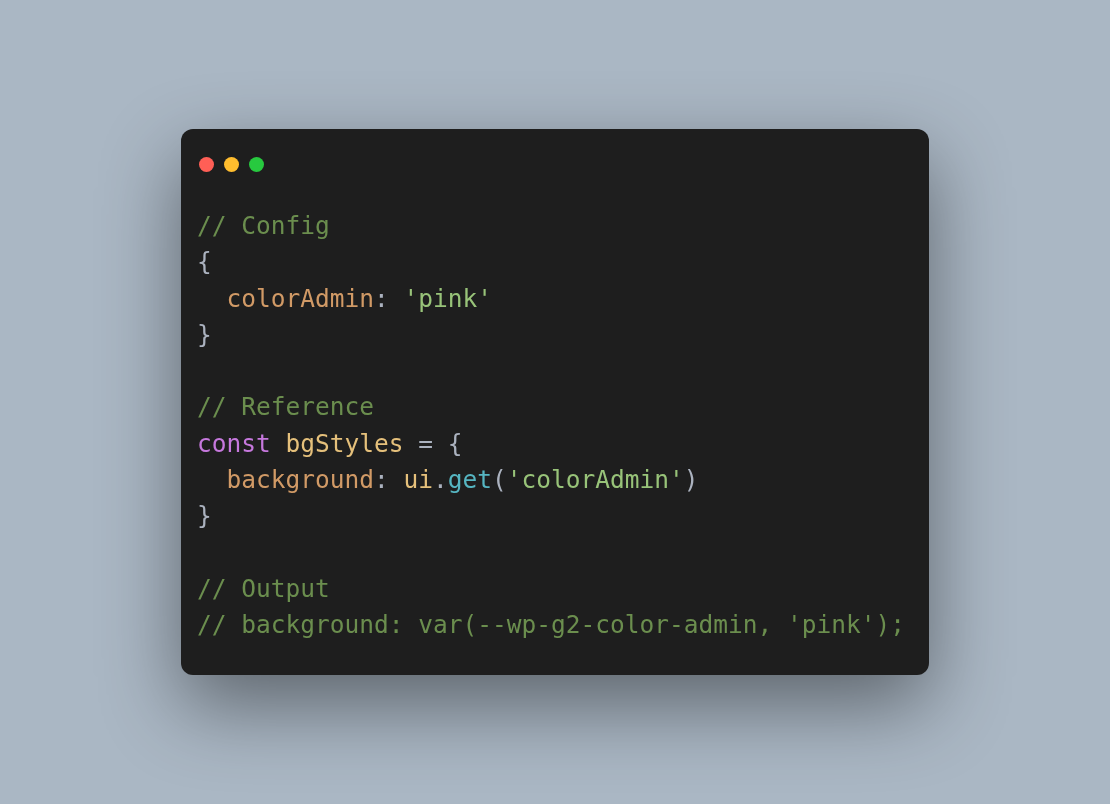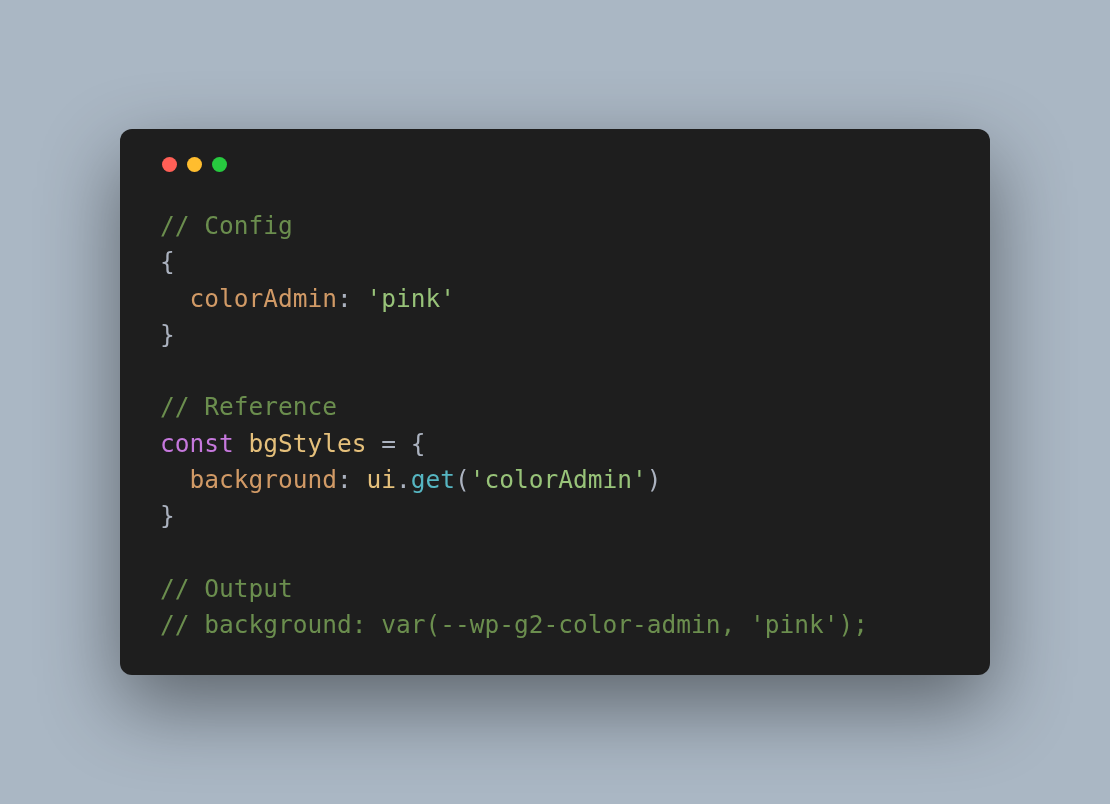--- a/index.html
+++ b/index.html
@@ -10,25 +10,25 @@
     body {
       width: 1110px;
       height: 804px;
       background: #aab7c4;
       display: flex;
       align-items: center;
       justify-content: center;
       font-family: ui-monospace, SFMono-Regular, "SF Mono", Menlo, Monaco, Consolas, monospace;
     }
     .window {
-      width: 870px;
+      width: 748px;
       background: #1e1e1e;
       border-radius: 12px;
       box-shadow: 0 30px 80px rgba(0,0,0,0.45);
-      padding: 24px 28px 32px 40px;
+      padding: 24px 28px 32px 16px;
     }
     .dots {
       display: flex;
       gap: 10px;
       margin-bottom: 36px;
       margin-top: 4px;
       margin-left: 2px;
     }
     .dot {
       width: 15px;

